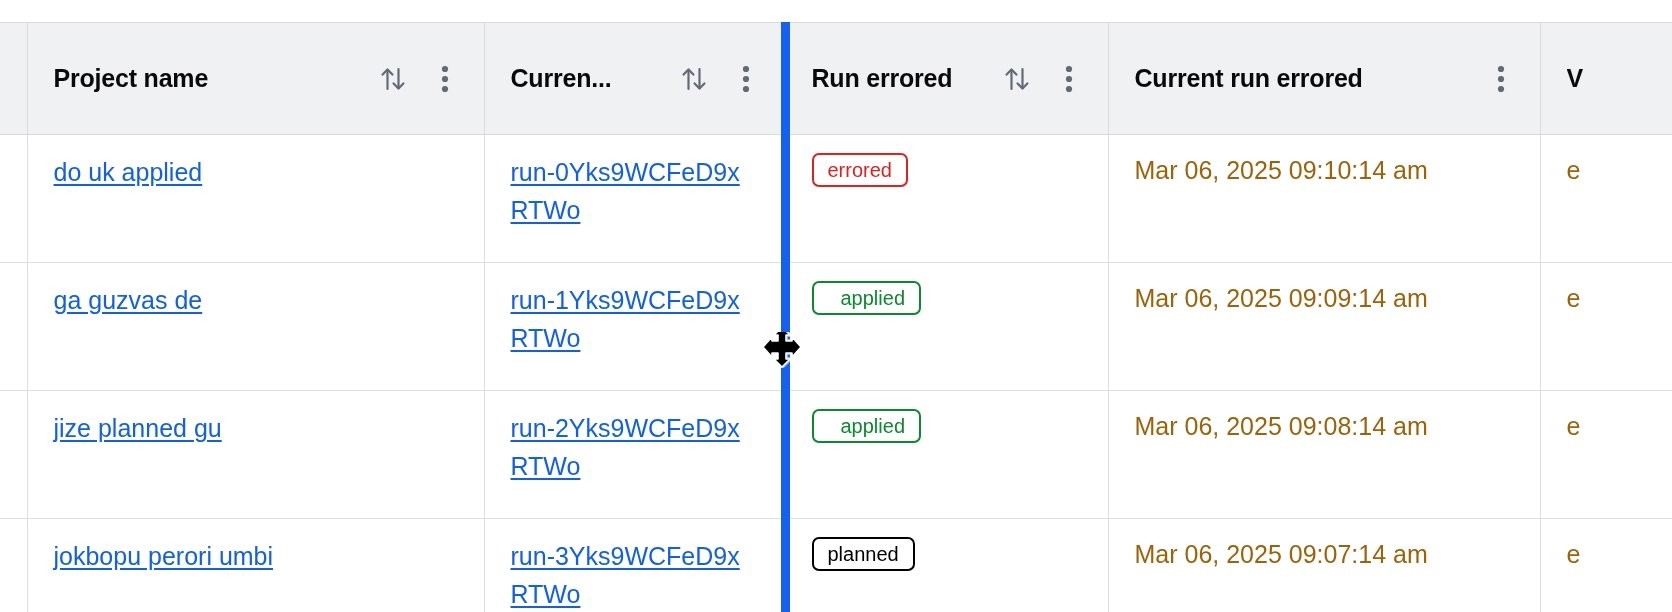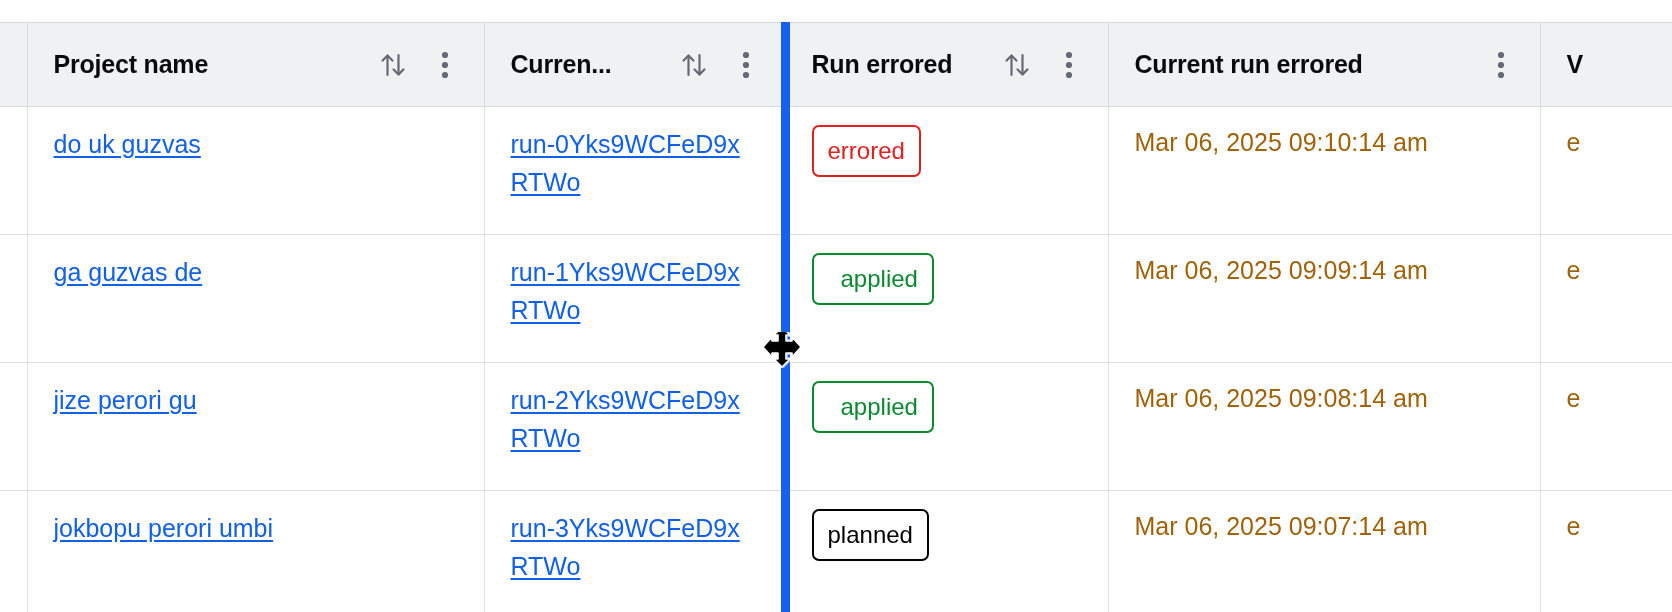--- a/index.html
+++ b/index.html
@@ -43,21 +43,21 @@
   
   col.c-select  { width: 27px; }
   col.c-project { width: 457px; }
   col.c-current { width: 301px; }
   col.c-status  { width: 323px; }
   col.c-applied { width: 432px; }
   col.c-vcs     { width: 132px; }
 
   thead th {
     background: #f0f1f3;
-    height: 84px;
+    height: 112px;
     padding: 0;
     margin: 0;
     border-right: 1px solid #d8dadd;
     border-bottom: 1px solid #d8dadd;
     border-top: 1px solid #d8dadd;
     vertical-align: middle;
     box-sizing: border-box;
   }
   thead th.th-select {
     border-right: 1px solid #d8dadd;
@@ -136,25 +136,25 @@
   }
   .cell-text.truncate {
     overflow: hidden;
   }
 
   
   .badge {
     display: inline-flex;
     align-items: center;
     justify-content: center;
-    height: 52px;
+    height: 34px;
     padding: 0 14px;
     border-radius: 7px;
     border: 2px solid currentColor;
-    font-size: 24px;
+    font-size: 20px;
     line-height: 1;
     background: #ffffff;
     box-sizing: border-box;
     white-space: nowrap;
   }
   .badge.errored { color: #e0211f; }
   .badge.applied { color: #0a8a2e; padding-left: 27px; }
   .badge.planned { color: #000000; }
 
   
@@ -293,21 +293,21 @@
       </thead>
 
       <tbody>
 
         <tr>
           <td>
               <div class="cell-inner"></div>
             </td>
           <td>
             <div class="cell-inner">
-              <a class="cell-link" href="#">do uk guzvas</a>
+              <a class="cell-link" href="#">do uk applied</a>
             </div>
           </td>
           <td>
             <div class="cell-inner">
               <a class="cell-link wrap-id" href="#">run-0Yks9WCFeD9xRTWo</a>
             </div>
           </td>
           <td>
             <div class="cell-inner">
               <span class="badge errored">errored</span>
@@ -355,21 +355,21 @@
             </div>
           </td>
         </tr>
 
         <tr>
           <td>
               <div class="cell-inner"></div>
             </td>
           <td>
             <div class="cell-inner">
-              <a class="cell-link" href="#">jize perori gu</a>
+              <a class="cell-link" href="#">jize planned gu</a>
             </div>
           </td>
           <td>
             <div class="cell-inner">
               <a class="cell-link wrap-id" href="#">run-2Yks9WCFeD9xRTWo</a>
             </div>
           </td>
           <td>
             <div class="cell-inner">
               <span class="badge applied">applied</span>

